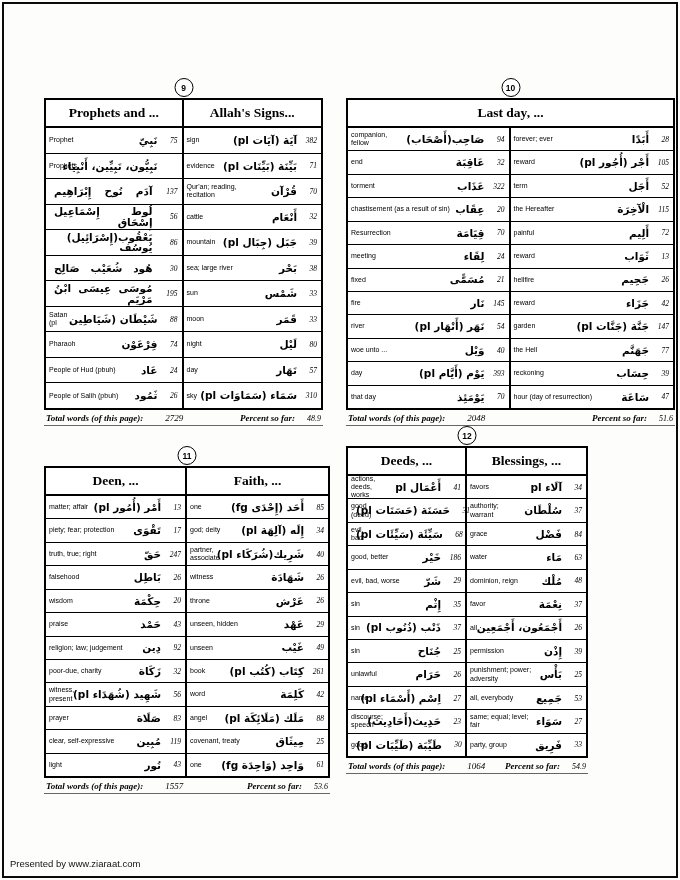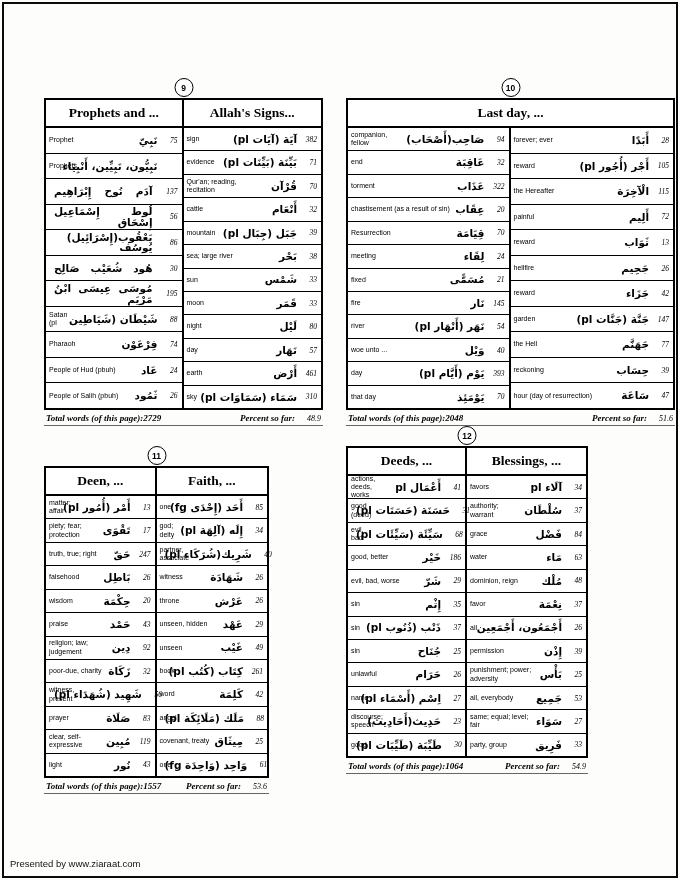--- a/index.html
+++ b/index.html
@@ -6,21 +6,21 @@
   body{
     width:680px;height:880px;position:relative;background:#fdfdfc;
     font-family:"Liberation Sans",sans-serif;color:#000;overflow:hidden;
   }
   .page-frame{
     position:absolute;inset:2px;border:2px solid #0a0a0a;pointer-events:none;
   }
   .q{position:absolute;}
   .q0{left:44px;top:98px;width:279px;}
   .q1{left:346px;top:98px;width:329px;}
-  .q2{left:44px;top:466px;width:225px;}
+  .q2{left:44px;top:466px;width:286px;}
   .q3{left:346px;top:446px;width:242px;}
   .circle{
     position:absolute;left:50%;top:-20px;transform:translateX(-50%);
     width:17px;height:17px;border:1px solid #000;border-radius:50%;
     background:#fff;display:flex;align-items:center;justify-content:center;
     font:bold 8.5px "Liberation Sans",sans-serif;z-index:2;
   }
   .tbl{
     border:2px solid #000;height:312px;box-sizing:border-box;
     display:flex;flex-direction:column;background:#fff;
@@ -62,21 +62,21 @@
   .row.names .ar{
     flex:1 1 auto;white-space:normal;text-align:justify;text-align-last:justify;
     padding:0 5px;
   }
   .totals{
     display:flex;align-items:center;margin-top:3px;padding:0 2px 2px 2px;
     border-bottom:1px solid #666;
     font-family:"Liberation Serif",serif;font-style:italic;font-size:9px;
   }
   .totals .tl{font-weight:bold;}
-  .totals .tv{font-weight:bold;}
+  .totals .tv{font-weight:normal;margin-left:22px;}
   .totals .sp{flex:1;}
   .totals .pl{font-weight:bold;}
   .totals .pv{width:26px;text-align:right;font-size:8px;}
   .footer{
     position:absolute;left:10px;top:858px;font-size:9.5px;color:#111;
   }
 </style>
 </head>
 <body>
 
@@ -187,25 +187,20 @@
             <div class="en">night</div>
             <div class="ar">لَيْل</div>
             <div class="num">80</div>
           </div>
           <div class="row">
             <div class="en">day</div>
             <div class="ar">نَهَار</div>
             <div class="num">57</div>
           </div>
           <div class="row">
-            <div class="en">earth</div>
-            <div class="ar">أَرْض</div>
-            <div class="num">461</div>
-          </div>
-          <div class="row">
             <div class="en">sky</div>
             <div class="ar">سَمَاء (سَمَاوَات pl)</div>
             <div class="num">310</div>
           </div>
         </div>
       </div>
     </div>
     <div class="totals">
       <span class="tl">Total words (of this page):</span>
       <span class="tv">2729</span>
@@ -286,20 +281,25 @@
         <div class="sub right">
           <div class="row">
             <div class="en">forever; ever</div>
             <div class="ar">أَبَدًا</div>
             <div class="num">28</div>
           </div>
           <div class="row">
             <div class="en">reward</div>
             <div class="ar">أَجْر (أُجُور pl)</div>
             <div class="num">105</div>
+          </div>
+          <div class="row">
+            <div class="en">term</div>
+            <div class="ar">أَجَل</div>
+            <div class="num">52</div>
           </div>
           <div class="row">
             <div class="en">the Hereafter</div>
             <div class="ar">الْآخِرَة</div>
             <div class="num">115</div>
           </div>
           <div class="row">
             <div class="en">painful</div>
             <div class="ar">أَلِيم</div>
             <div class="num">72</div>

